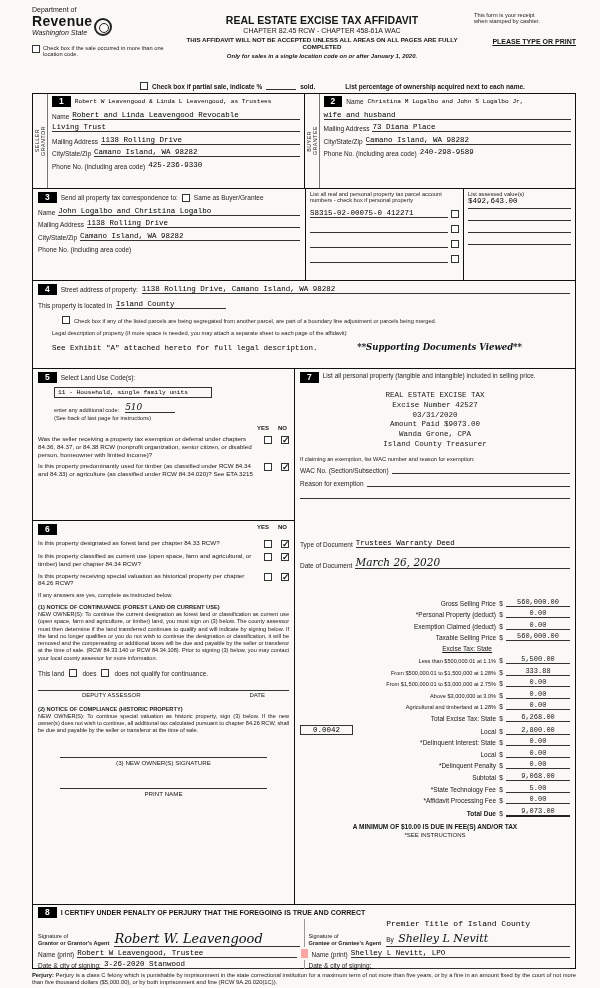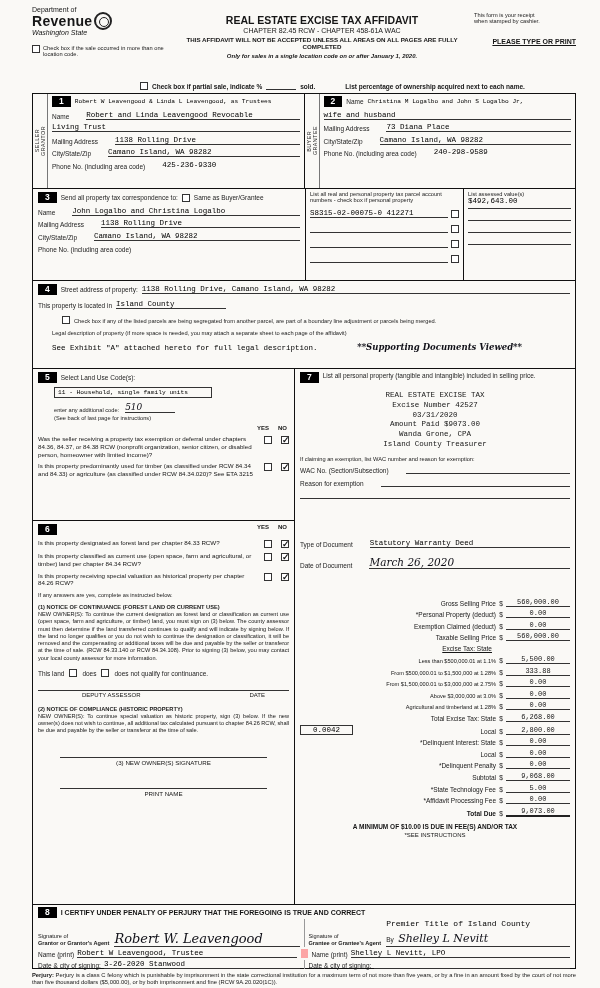--- a/index.html
+++ b/index.html
@@ -11,21 +11,21 @@
 .typed{font-family:"Liberation Mono","DejaVu Sans Mono",monospace;font-size:7.5px;color:#000}
 .typed.sm{font-size:6.2px}
 .hand{font-family:"DejaVu Serif",serif;font-style:italic;color:#101018}
 .ul{border-bottom:1px solid #333}
 .cb{display:inline-block;width:8px;height:8px;border:1px solid #333;line-height:6px;text-align:center;background:#fff;flex:none;vertical-align:-1px}
 .cb>span{font-size:9px;font-weight:bold;position:relative;top:-2px}
 .sec-badge{display:inline-block;background:#000;color:#fff;font-weight:bold;font-size:8.5px;line-height:11px;padding:0 7px;flex:none}
 
 .hdr{display:flex;height:74px}
 .hdr-left{width:138px}
-.logo-row{display:flex;align-items:center;gap:2px}
+.logo-row{display:flex;align-items:flex-end;gap:2px}
 .logo-circle{width:18px;height:18px;border:2px solid #222;border-radius:50%;position:relative;flex:none}
 .logo-circle:after{content:"";position:absolute;left:3px;top:3px;width:8px;height:8px;border:1.5px solid #222;border-radius:50%}
 .dept{font-size:7px}.revname{font-size:14px;font-weight:bold;letter-spacing:0.3px}.wastate{font-size:7px;font-style:italic}
 .multi-loc{display:flex;gap:3px;margin-top:9px;width:138px}
 .hdr-mid{flex:1;text-align:center;padding-top:8px}
 .ftitle{font-size:10.5px;font-weight:bold}
 .fchapter{font-size:7px;margin-top:1px}
 .fwarn{font-size:6.2px;font-weight:bold;margin-top:2px}
 .fonly{font-size:6px;font-weight:bold;margin-top:3px}
 .hdr-right{width:102px;text-align:left;padding-top:6px}
@@ -33,21 +33,21 @@
 .partial-row{display:flex;align-items:flex-end;font-size:6.5px;font-weight:bold;margin:2px 0 3px 108px;gap:4px}
 .blank30{display:inline-block;width:30px;border-bottom:1px solid #333;height:8px}
 
 .sec12{display:flex;border:1.5px solid #111;height:96px}
 .half{flex:1;display:flex;min-width:0}
 .half.first{border-right:1.5px solid #111}
 .strip{width:15px;border-right:1px solid #777;display:flex;justify-content:center;align-items:center;flex:none}
 .vtxt{writing-mode:vertical-rl;transform:rotate(180deg);font-size:5.3px;letter-spacing:.5px;color:#222}
 .hmain{flex:1;padding:2px 4px;min-width:0}
 .frow{display:flex;align-items:flex-end;margin-top:3.5px;min-height:9px}
-.frow .fl{flex:1;margin-left:17px;min-height:9px}
+.frow .fl{flex:1;margin-left:3px;min-height:9px}
 .badge-row{display:flex;align-items:center;gap:4px}
 
 .box{border:1.5px solid #111;border-top:none;padding:3px 5px}
 
 .sec3{display:flex;height:92px;padding:0}
 .s3left{flex:1.35;padding:3px 5px;min-width:0}
 .s3mid{width:158px;border-left:1px solid #111;padding:2px 4px;flex:none}
 .s3right{width:112px;border-left:1px solid #111;padding:2px 4px;flex:none}
 .parcel-row{display:flex;align-items:flex-end;gap:3px;margin-top:6px}
 .parcel-row .fl{flex:1;min-height:9px;border-bottom:1px solid #333}
@@ -374,21 +374,21 @@
         </div>
       <div class="frow">
           <span class="lbl">Reason for exemption</span>
           <span class="fl ul"></span>
         </div>
       <div class="frow">
           <span class="fl ul" style="margin-left:0"></span>
         </div>
       <div class="frow" style="margin-top:40px">
         <span class="lbl">Type of Document</span>
-        <span class="fl ul typed">Statutory Warranty Deed</span>
+        <span class="fl ul typed">Trustees Warranty Deed</span>
       </div>
       <div class="frow" style="margin-top:8px">
         <span class="lbl">Date of Document</span>
         <span class="fl ul hand" style="font-size:10.5px">March 26, 2020</span>
       </div>
 
       <div style="margin-top:26px">
         <div class="trow">
             <span class="tlbl">Gross Selling Price</span>
             <span class="tdollar">$</span>

